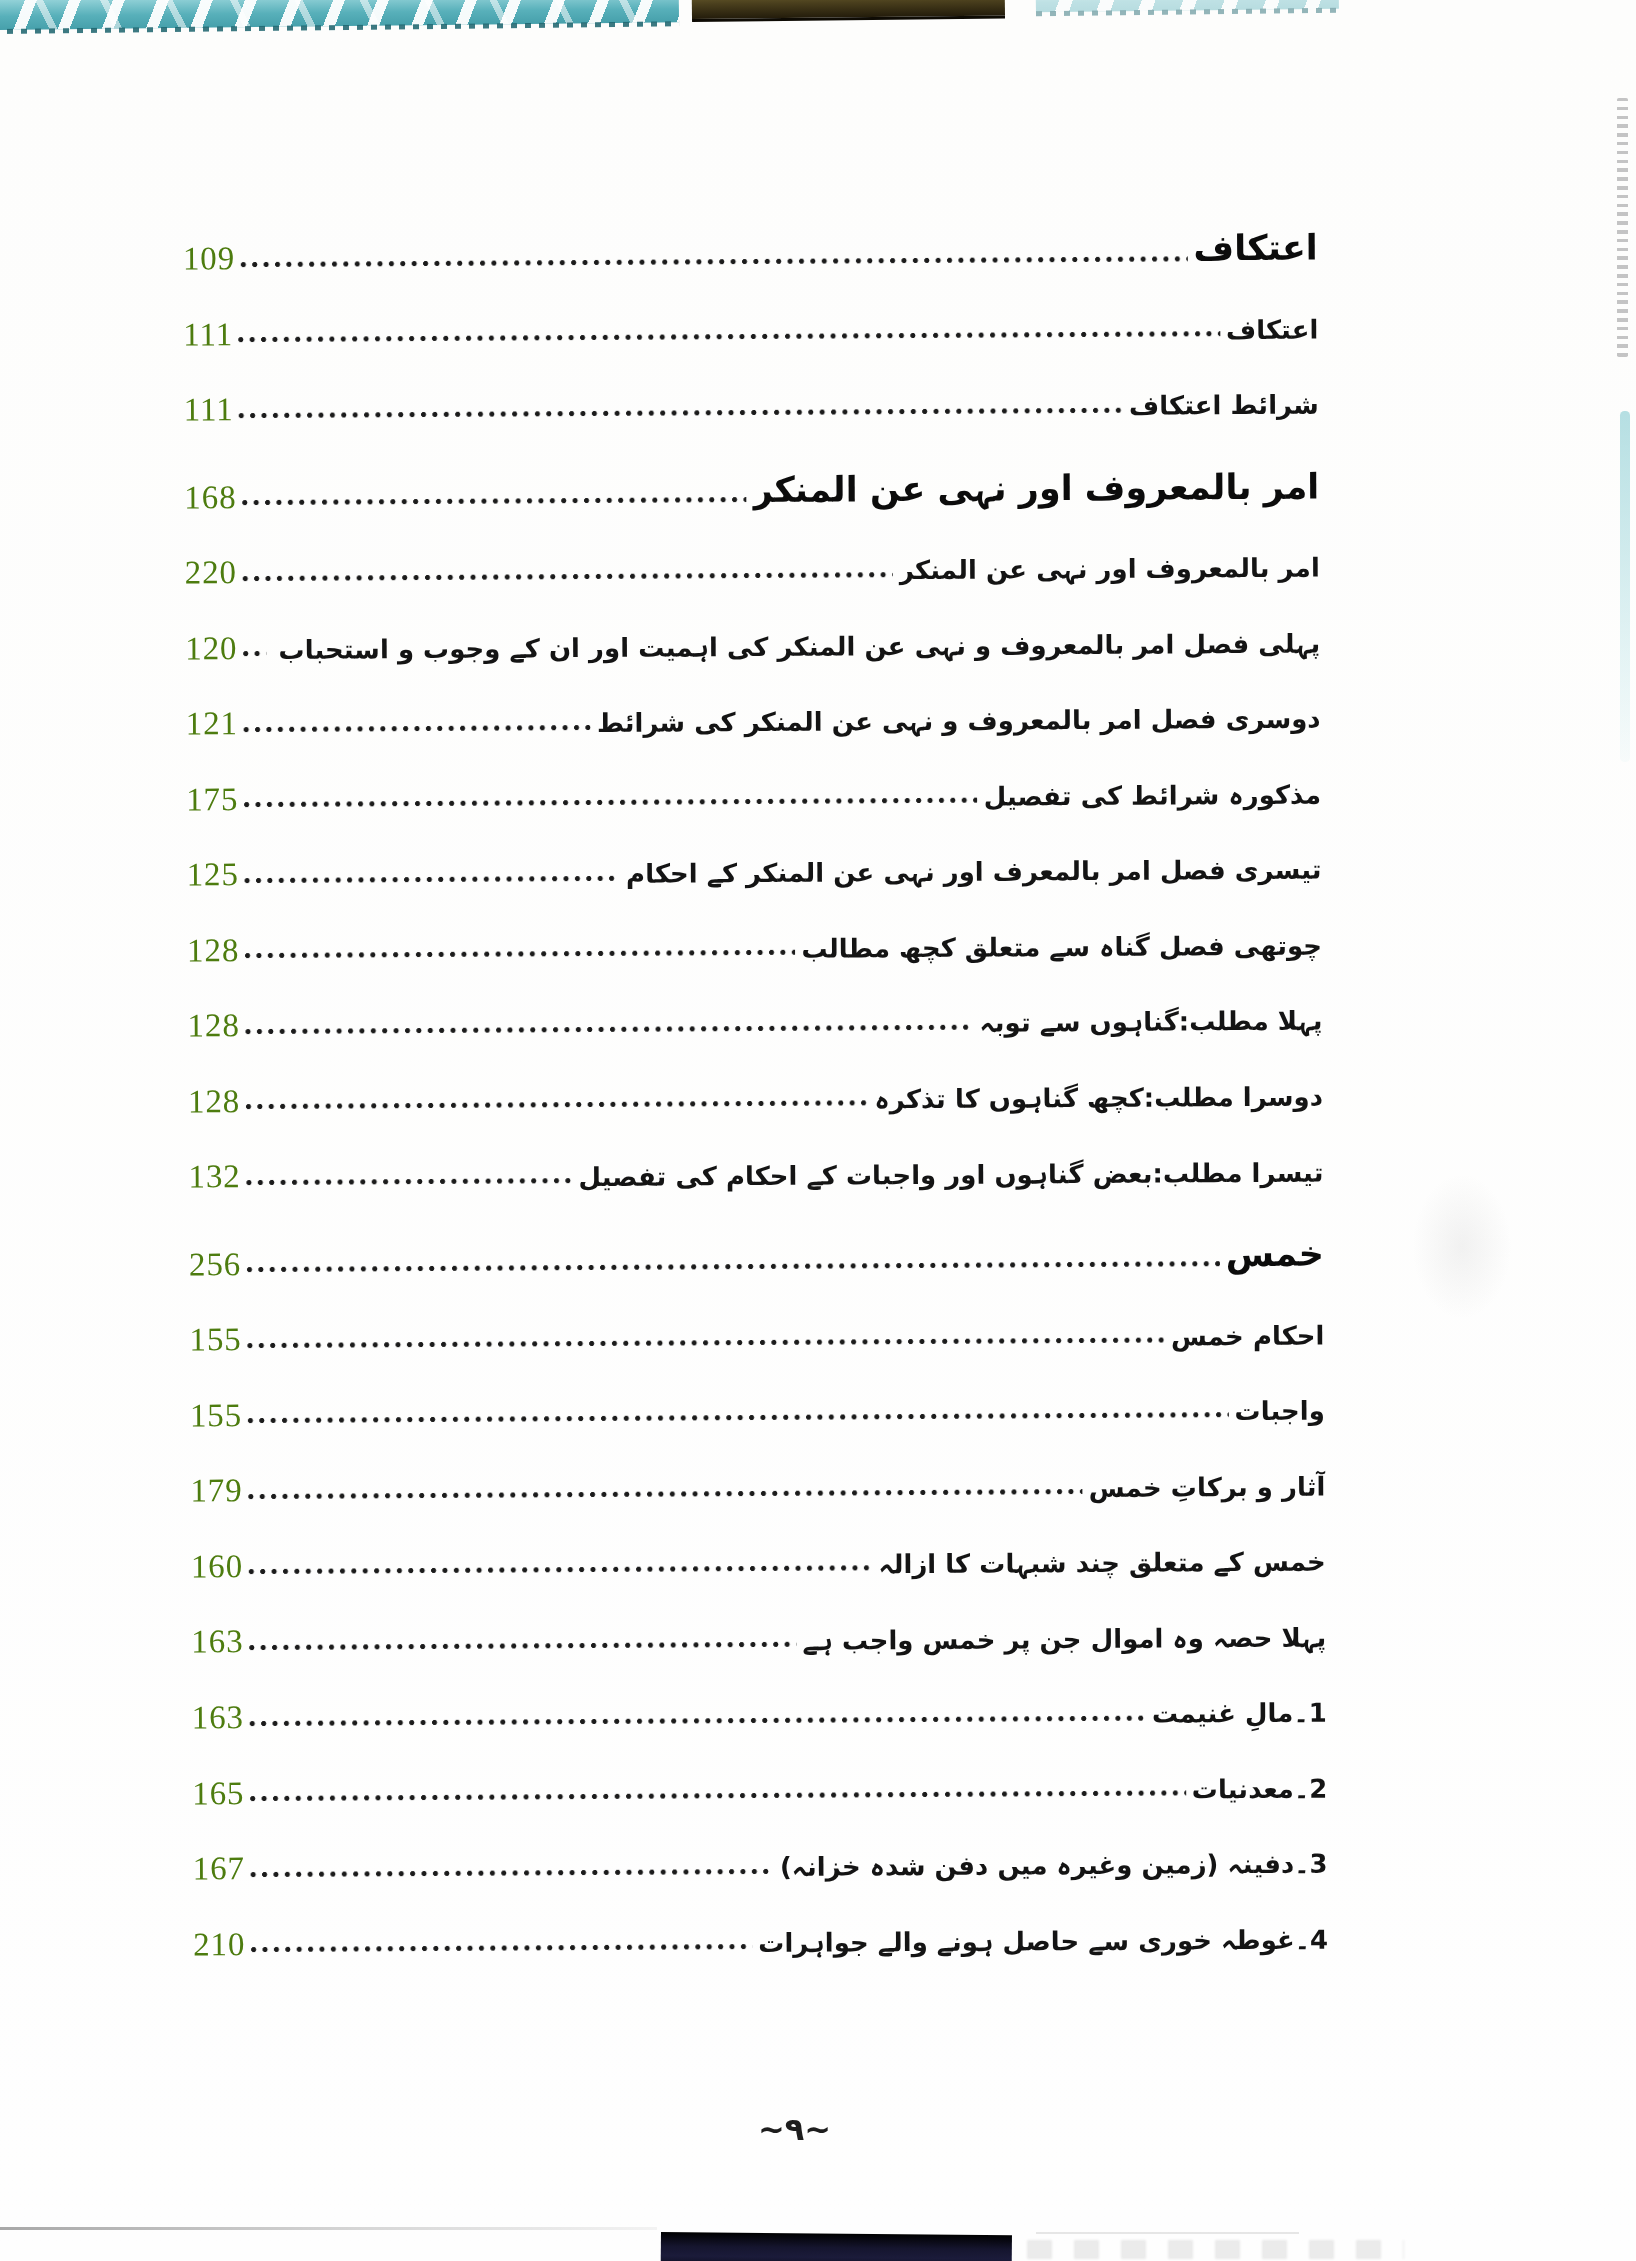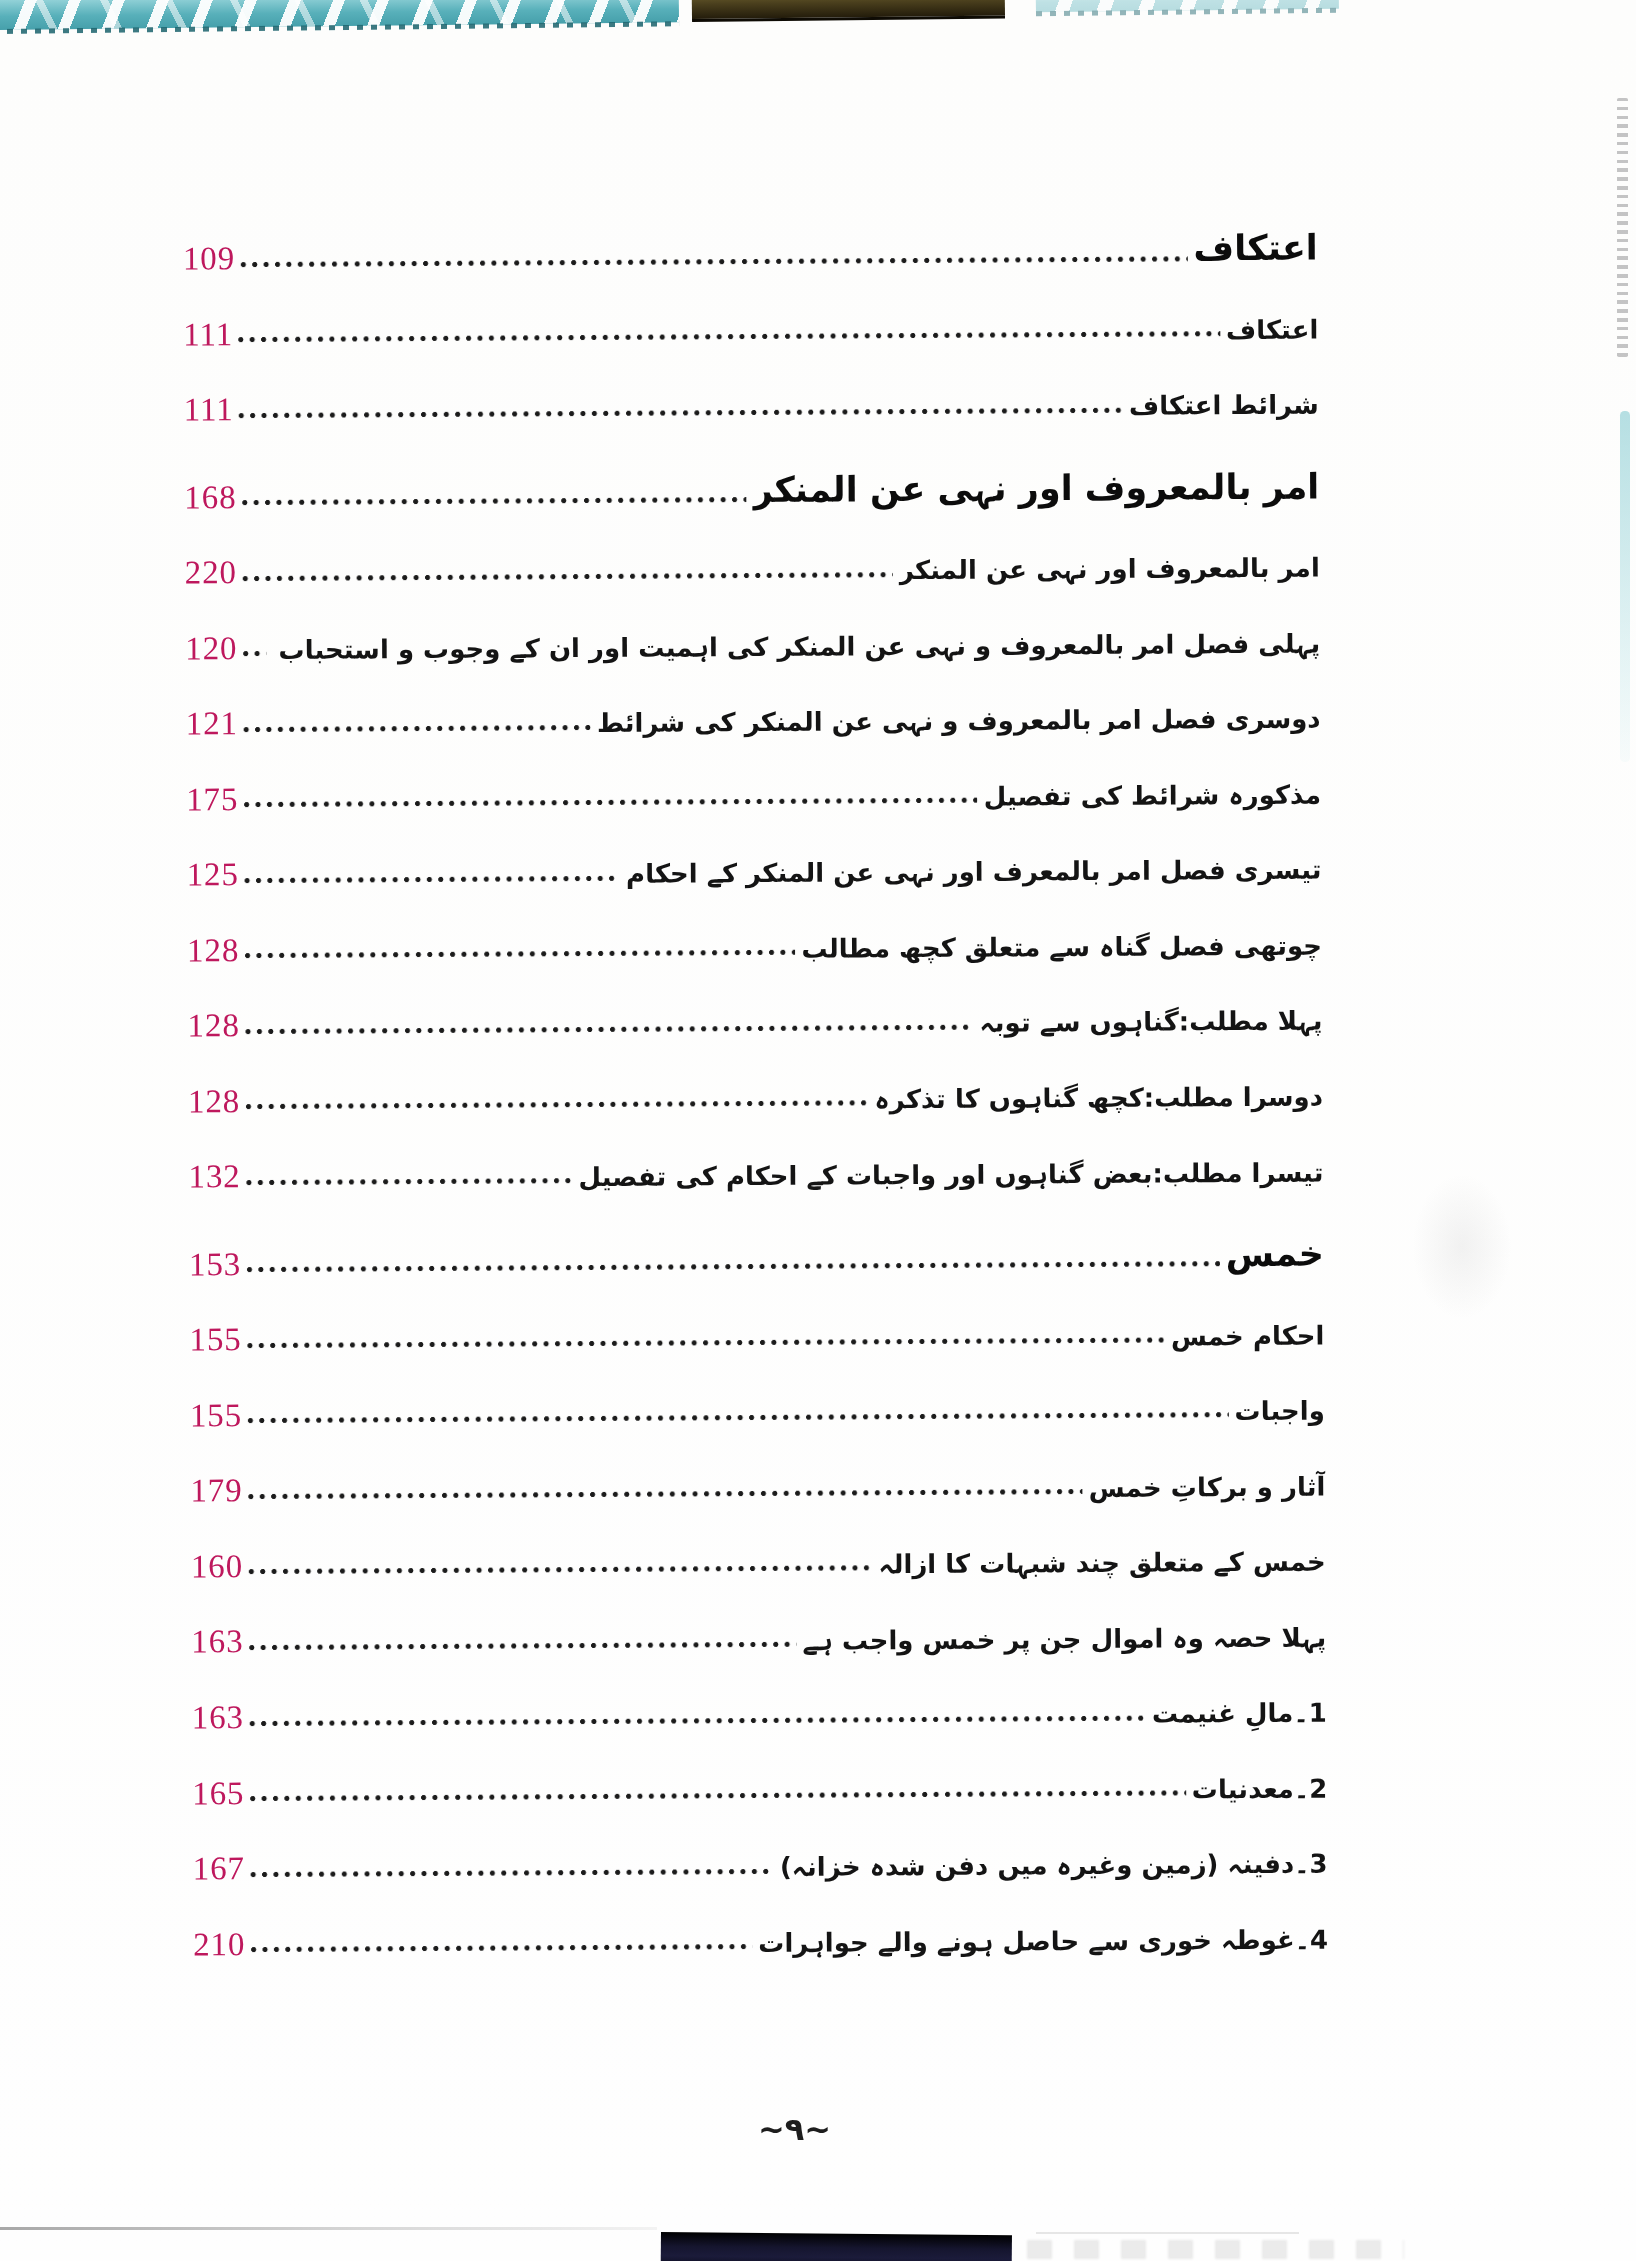--- a/index.html
+++ b/index.html
@@ -100,21 +100,21 @@
     background-position: left center;
   }
   .row .num {
     flex: 0 0 auto;
     direction: ltr;
     unicode-bidi: embed;
     font-family: "Liberation Serif", serif;
     font-size: 33px;
     line-height: 1.15;
     letter-spacing: 0.9px;
-    color: #be185d;
+    color: #4d7c0f;
     padding-bottom: 2.6px;
   }
 
   
   .footer-marker {
     position: absolute;
     top: 2110px;
     left: 663px;
     width: 263px;
     text-align: center;
@@ -222,21 +222,21 @@
     <span class="num">128</span>
   </div>
     <div class="row item">
     <span class="title">تیسرا مطلب:بعض گناہوں اور واجبات کے احکام کی تفصیل</span>
     <span class="dots"></span>
     <span class="num">132</span>
   </div>
     <div class="row heading">
     <span class="title">خمس</span>
     <span class="dots"></span>
-    <span class="num">153</span>
+    <span class="num">256</span>
   </div>
     <div class="row item">
     <span class="title">احکام خمس</span>
     <span class="dots"></span>
     <span class="num">155</span>
   </div>
     <div class="row item">
     <span class="title">واجبات</span>
     <span class="dots"></span>
     <span class="num">155</span>

